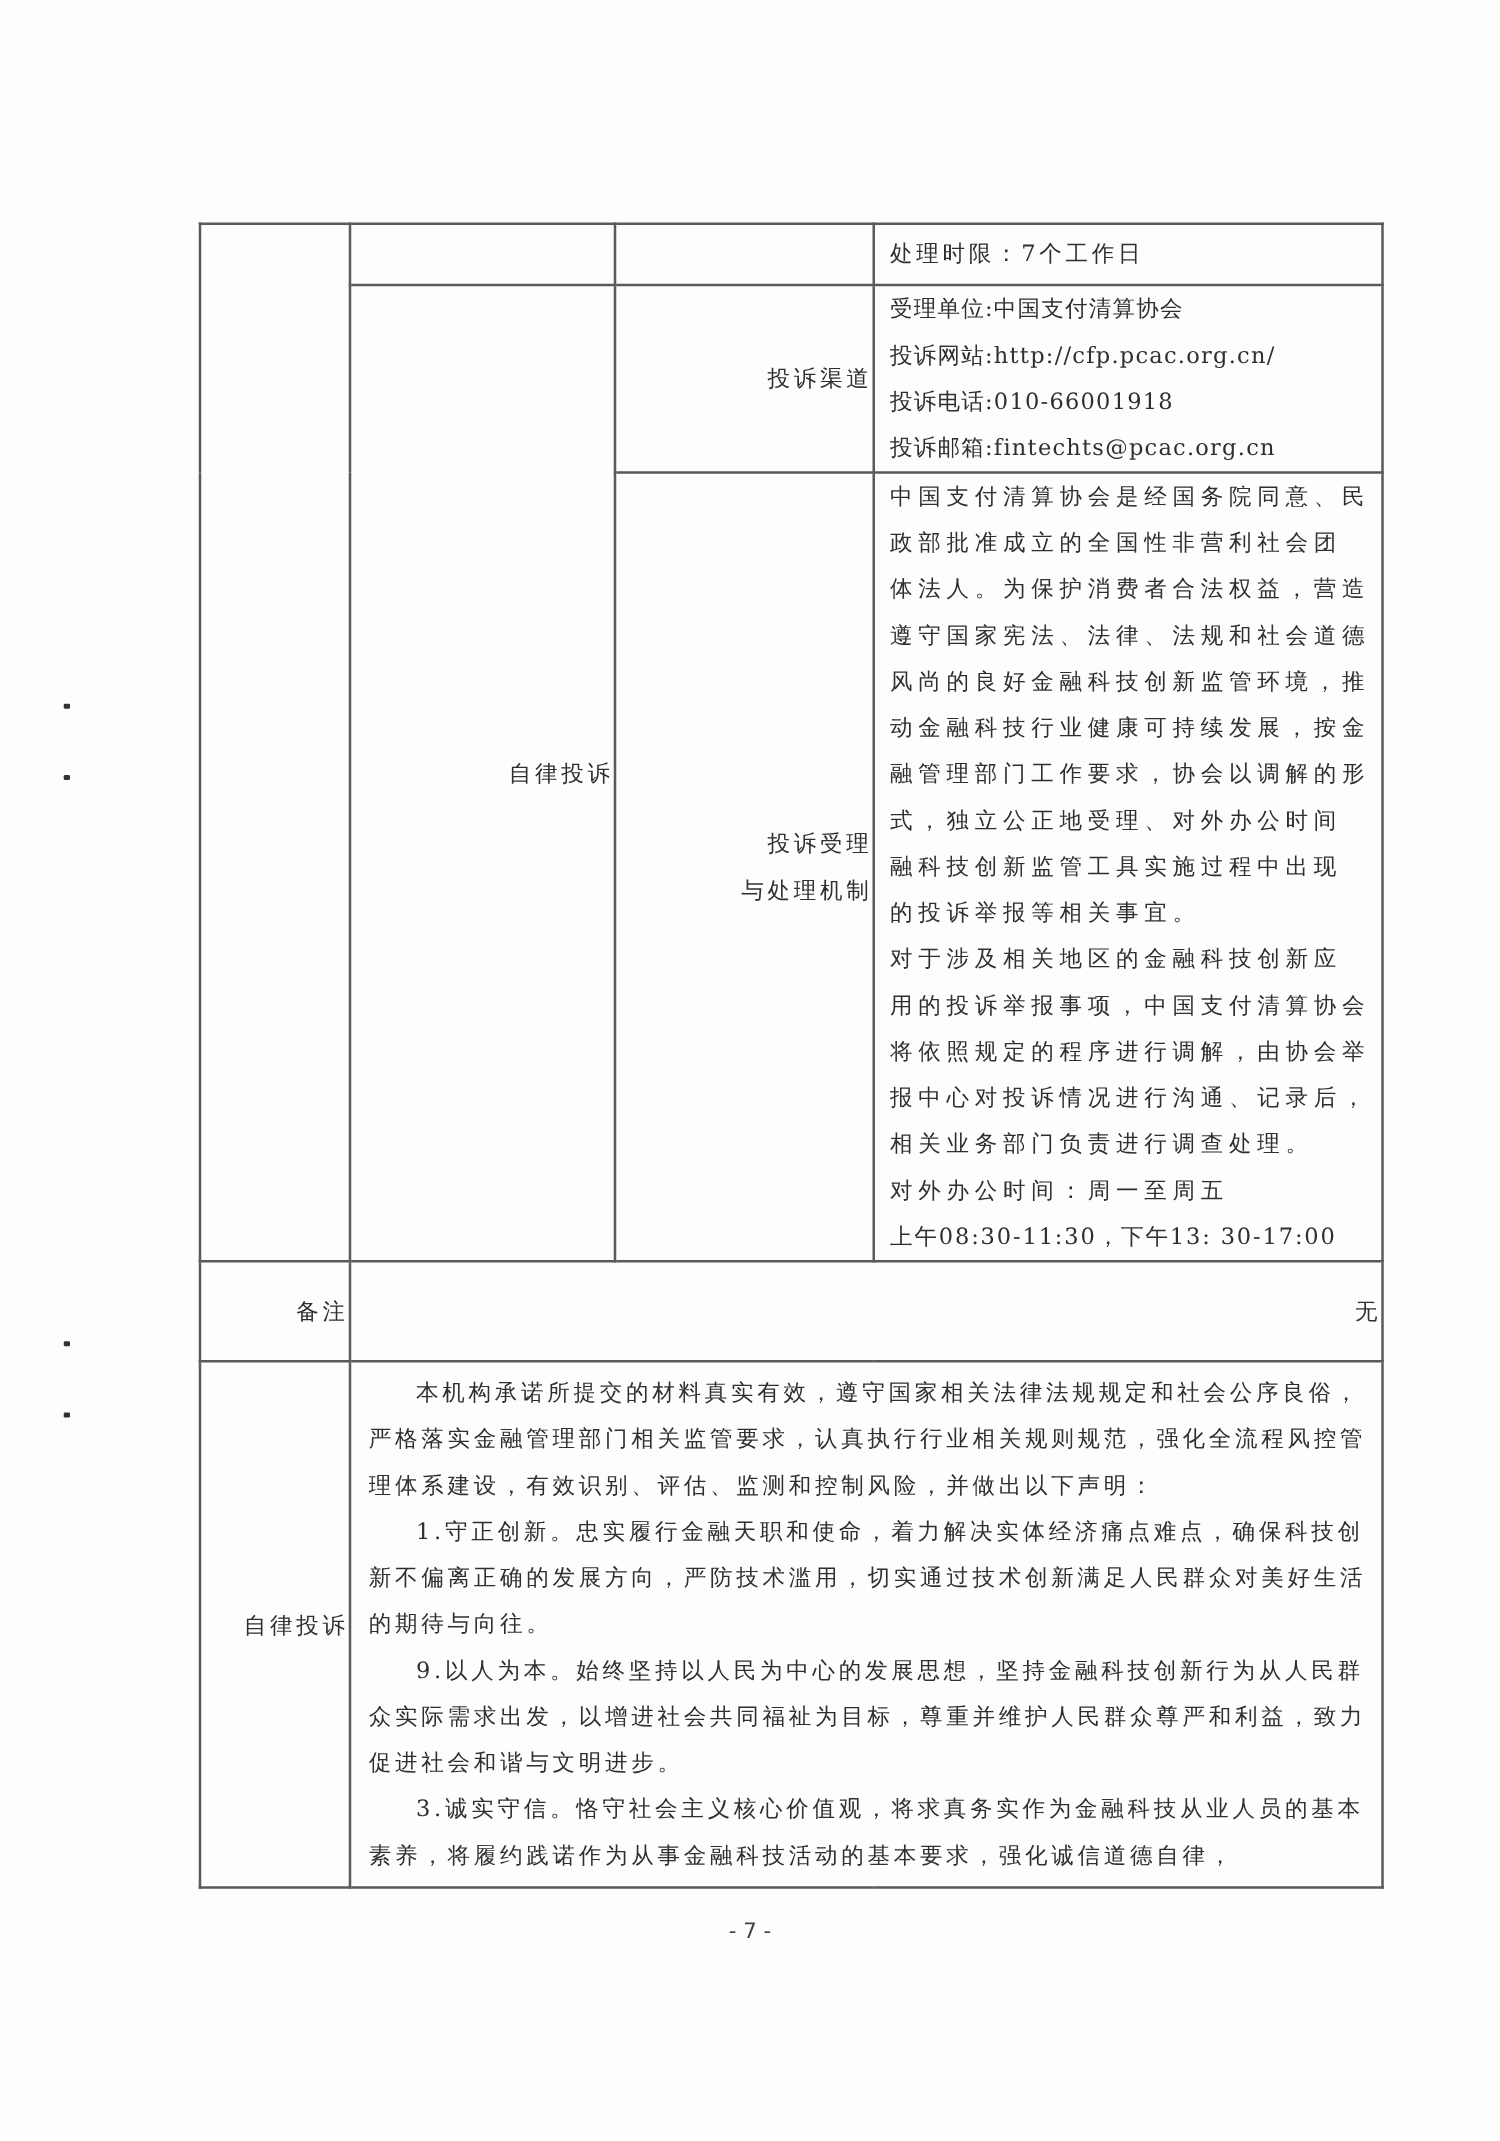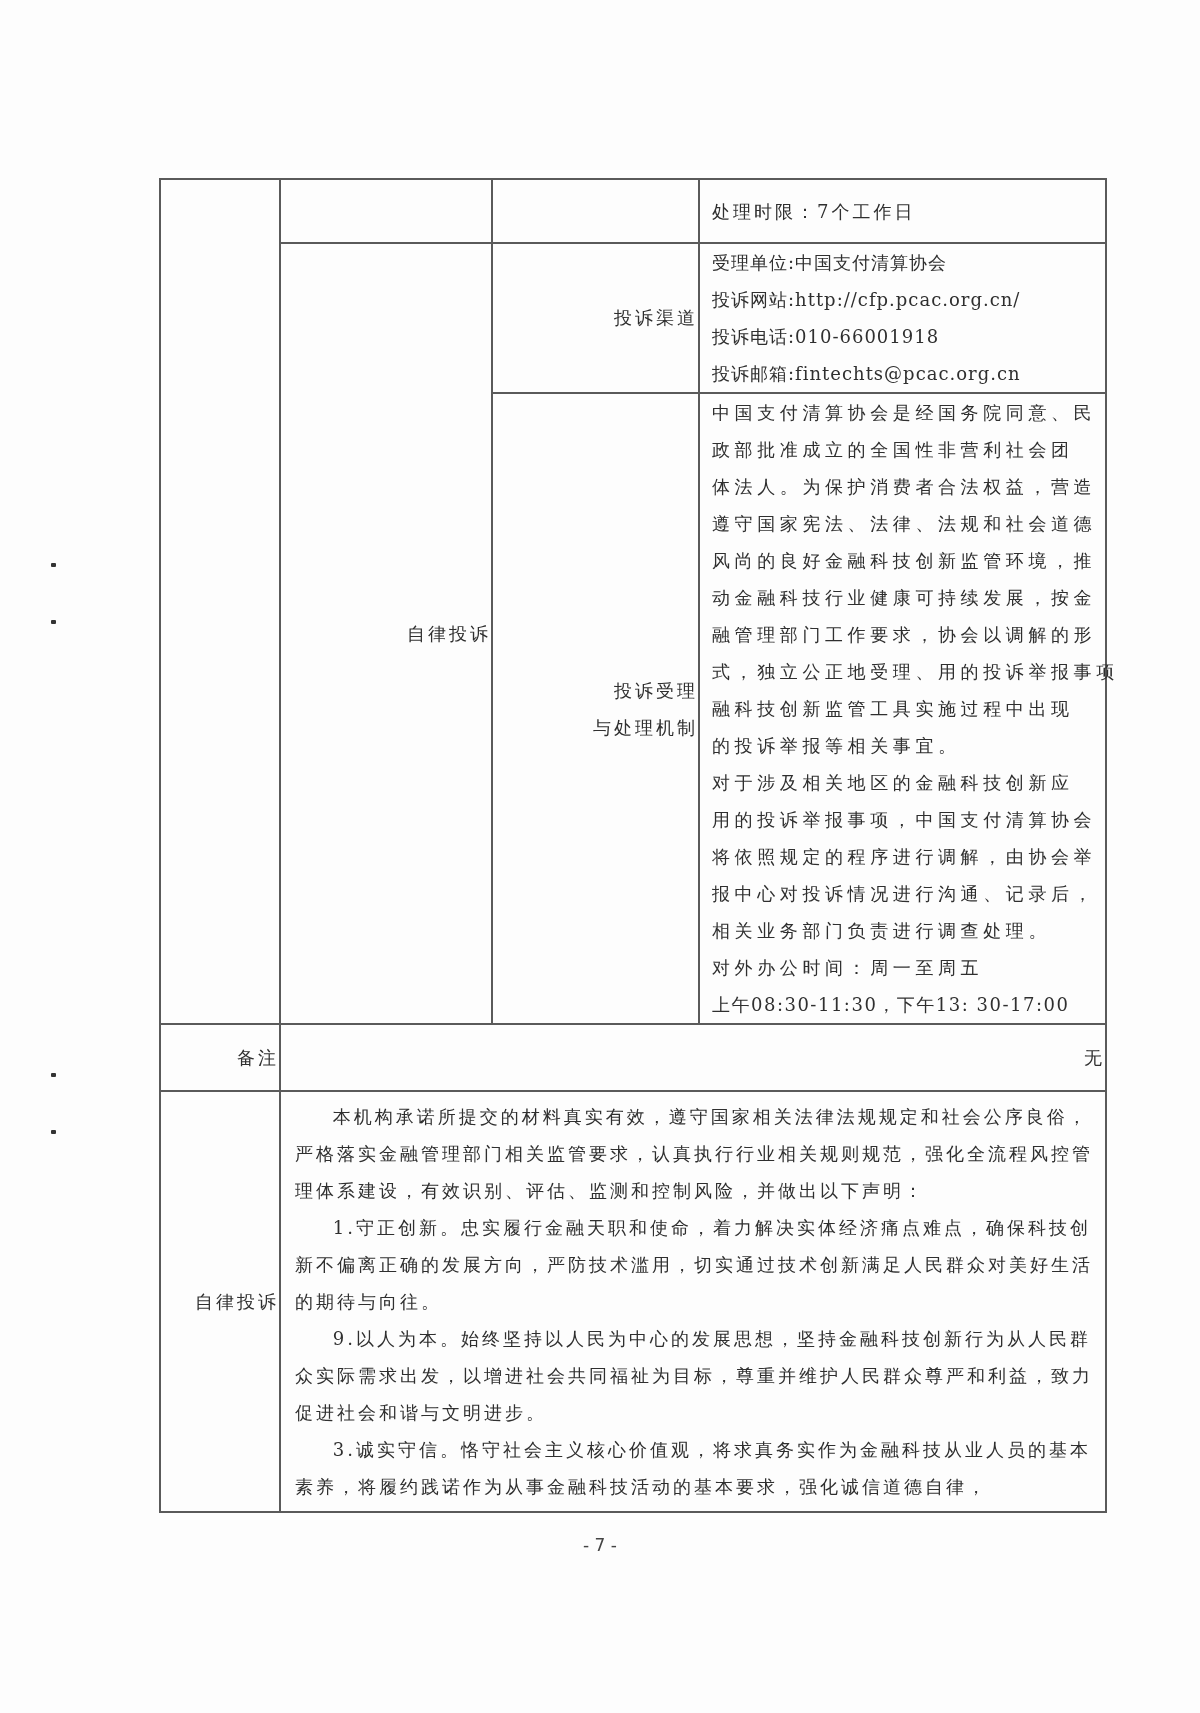--- a/index.html
+++ b/index.html
@@ -42,21 +42,21 @@
 
 <table class="page-table">
   <colgroup>
     <col style="width:120px">
     <col style="width:212px">
     <col style="width:207px">
     <col style="width:407px">
   </colgroup>
 
   <tbody>
-      <tr style="height:64px">
+      <tr style="height:49px">
     <td rowspan="3"></td>
     <td></td>
     <td></td>
     <td class="c-text">
       <span class="ln">处理时限：7个工作日</span>
     </td>
   </tr>
 
   <tr style="height:150px">
     <td rowspan="2" class="c-center">
@@ -79,34 +79,34 @@
       <span style="display:block">与处理机制</span>
     </td>
     <td class="c-text" style="letter-spacing:4.6px">
       <span class="ln">中国支付清算协会是经国务院同意、民</span>
       <span class="ln">政部批准成立的全国性非营利社会团</span>
       <span class="ln">体法人。为保护消费者合法权益，营造</span>
       <span class="ln">遵守国家宪法、法律、法规和社会道德</span>
       <span class="ln">风尚的良好金融科技创新监管环境，推</span>
       <span class="ln">动金融科技行业健康可持续发展，按金</span>
       <span class="ln">融管理部门工作要求，协会以调解的形</span>
-      <span class="ln">式，独立公正地受理、用的投诉举报事项</span>
+      <span class="ln">式，独立公正地受理、对外办公时间</span>
       <span class="ln">融科技创新监管工具实施过程中出现</span>
       <span class="ln">的投诉举报等相关事宜。</span>
       <span class="ln">对于涉及相关地区的金融科技创新应</span>
       <span class="ln">用的投诉举报事项，中国支付清算协会</span>
       <span class="ln">将依照规定的程序进行调解，由协会举</span>
       <span class="ln">报中心对投诉情况进行沟通、记录后，</span>
       <span class="ln">相关业务部门负责进行调查处理。</span>
       <span class="ln">对外办公时间：周一至周五</span>
       <span class="ln" style="letter-spacing:1.5px">上午08:30-11:30，下午13: 30-17:00</span>
     </td>
   </tr>
 
-  <tr style="height:67px">
+  <tr style="height:80px">
     <td class="c-center">
       <span>备注</span>
     </td>
     <td colspan="3" class="c-center">
       <span>无</span>
     </td>
   </tr>
 
   <tr style="height:402px">
     <td class="c-center">

